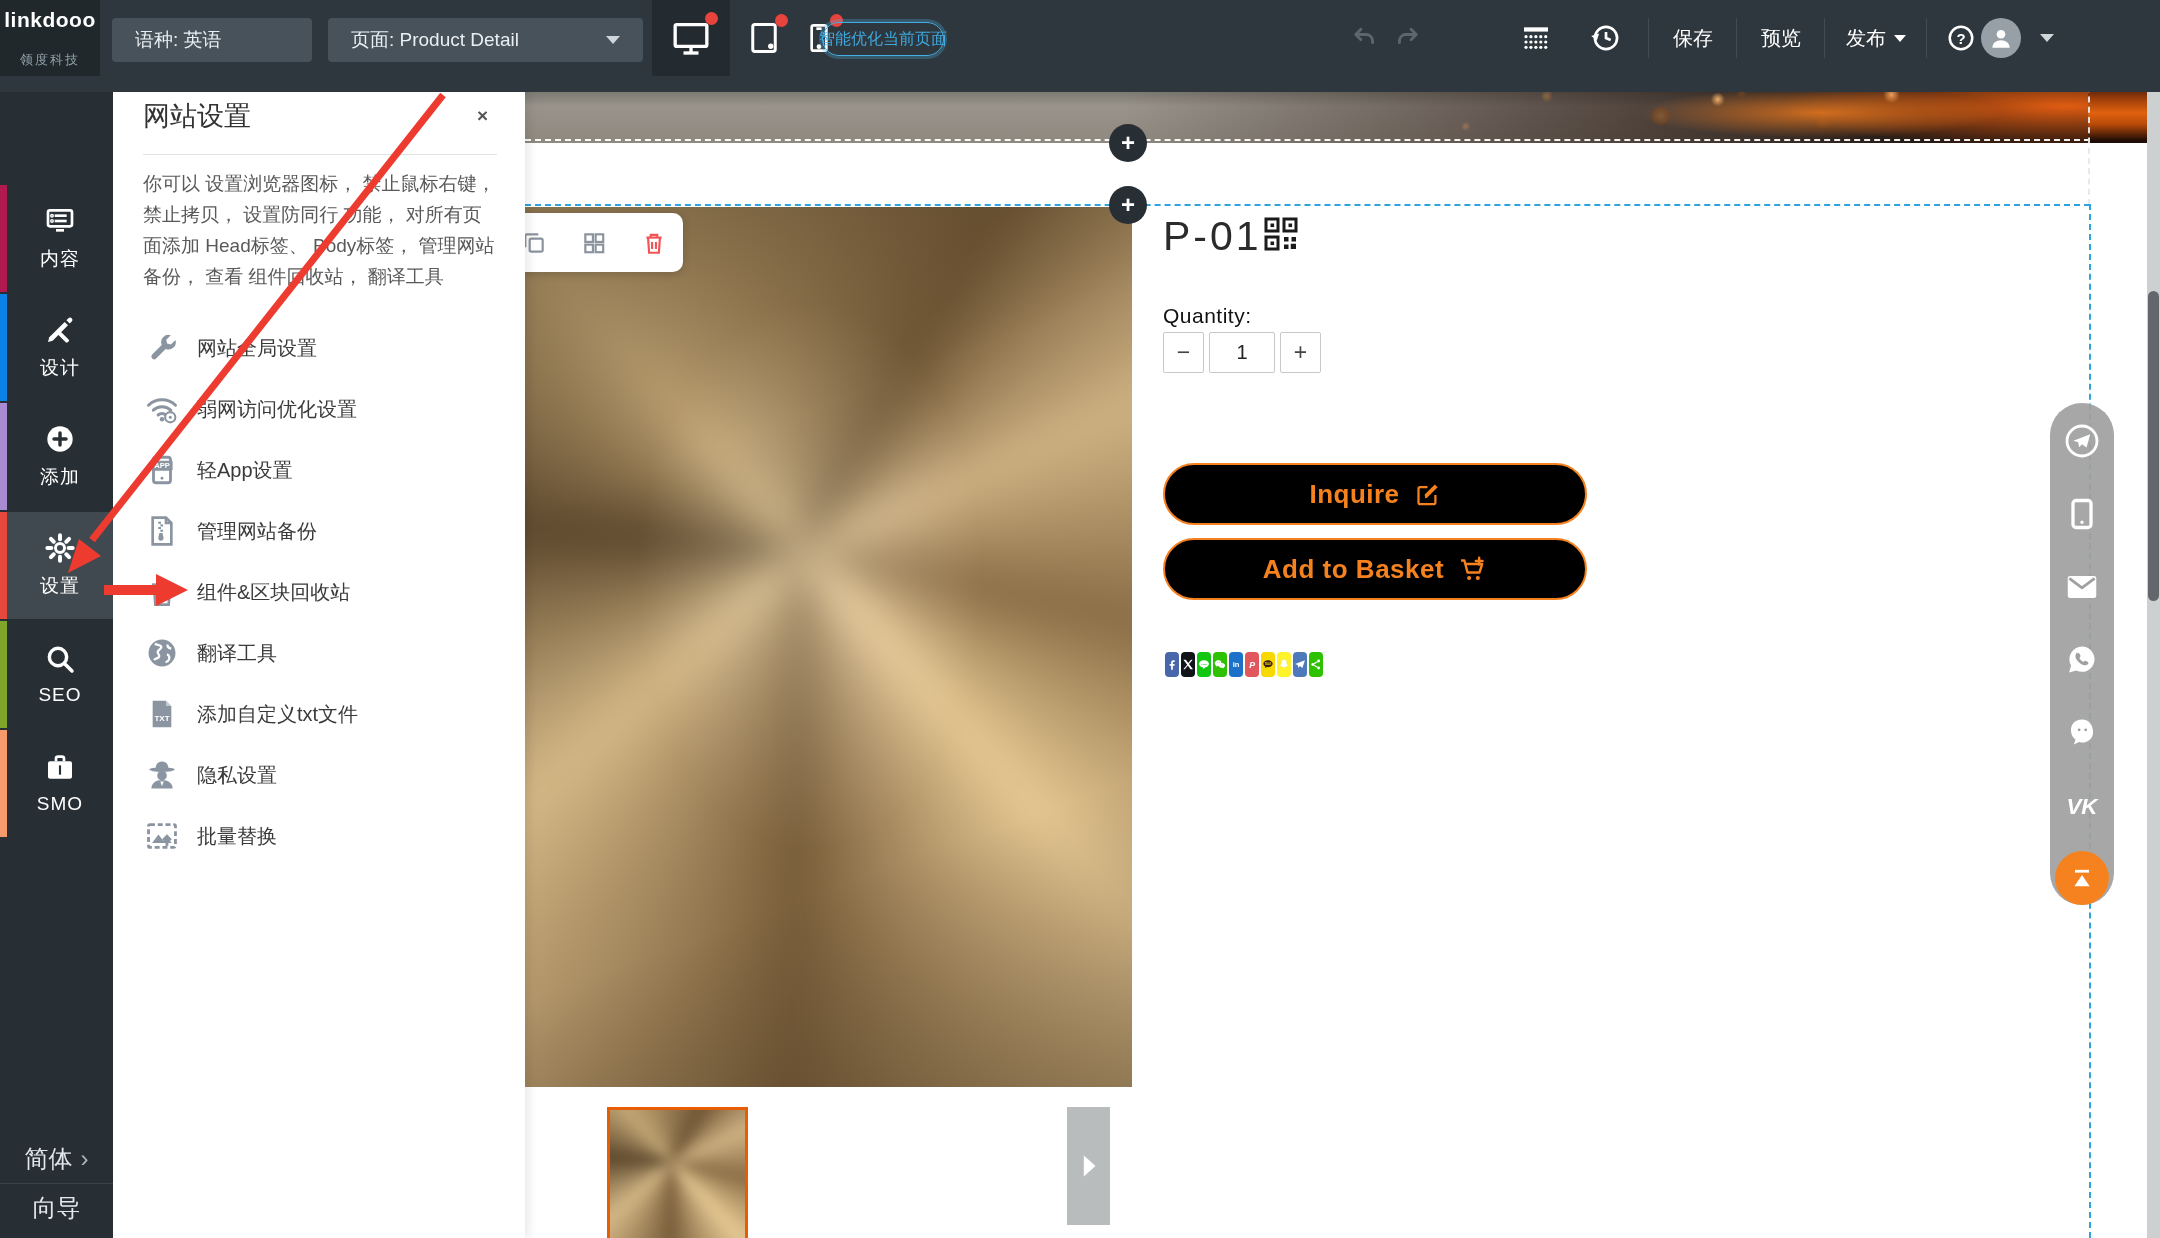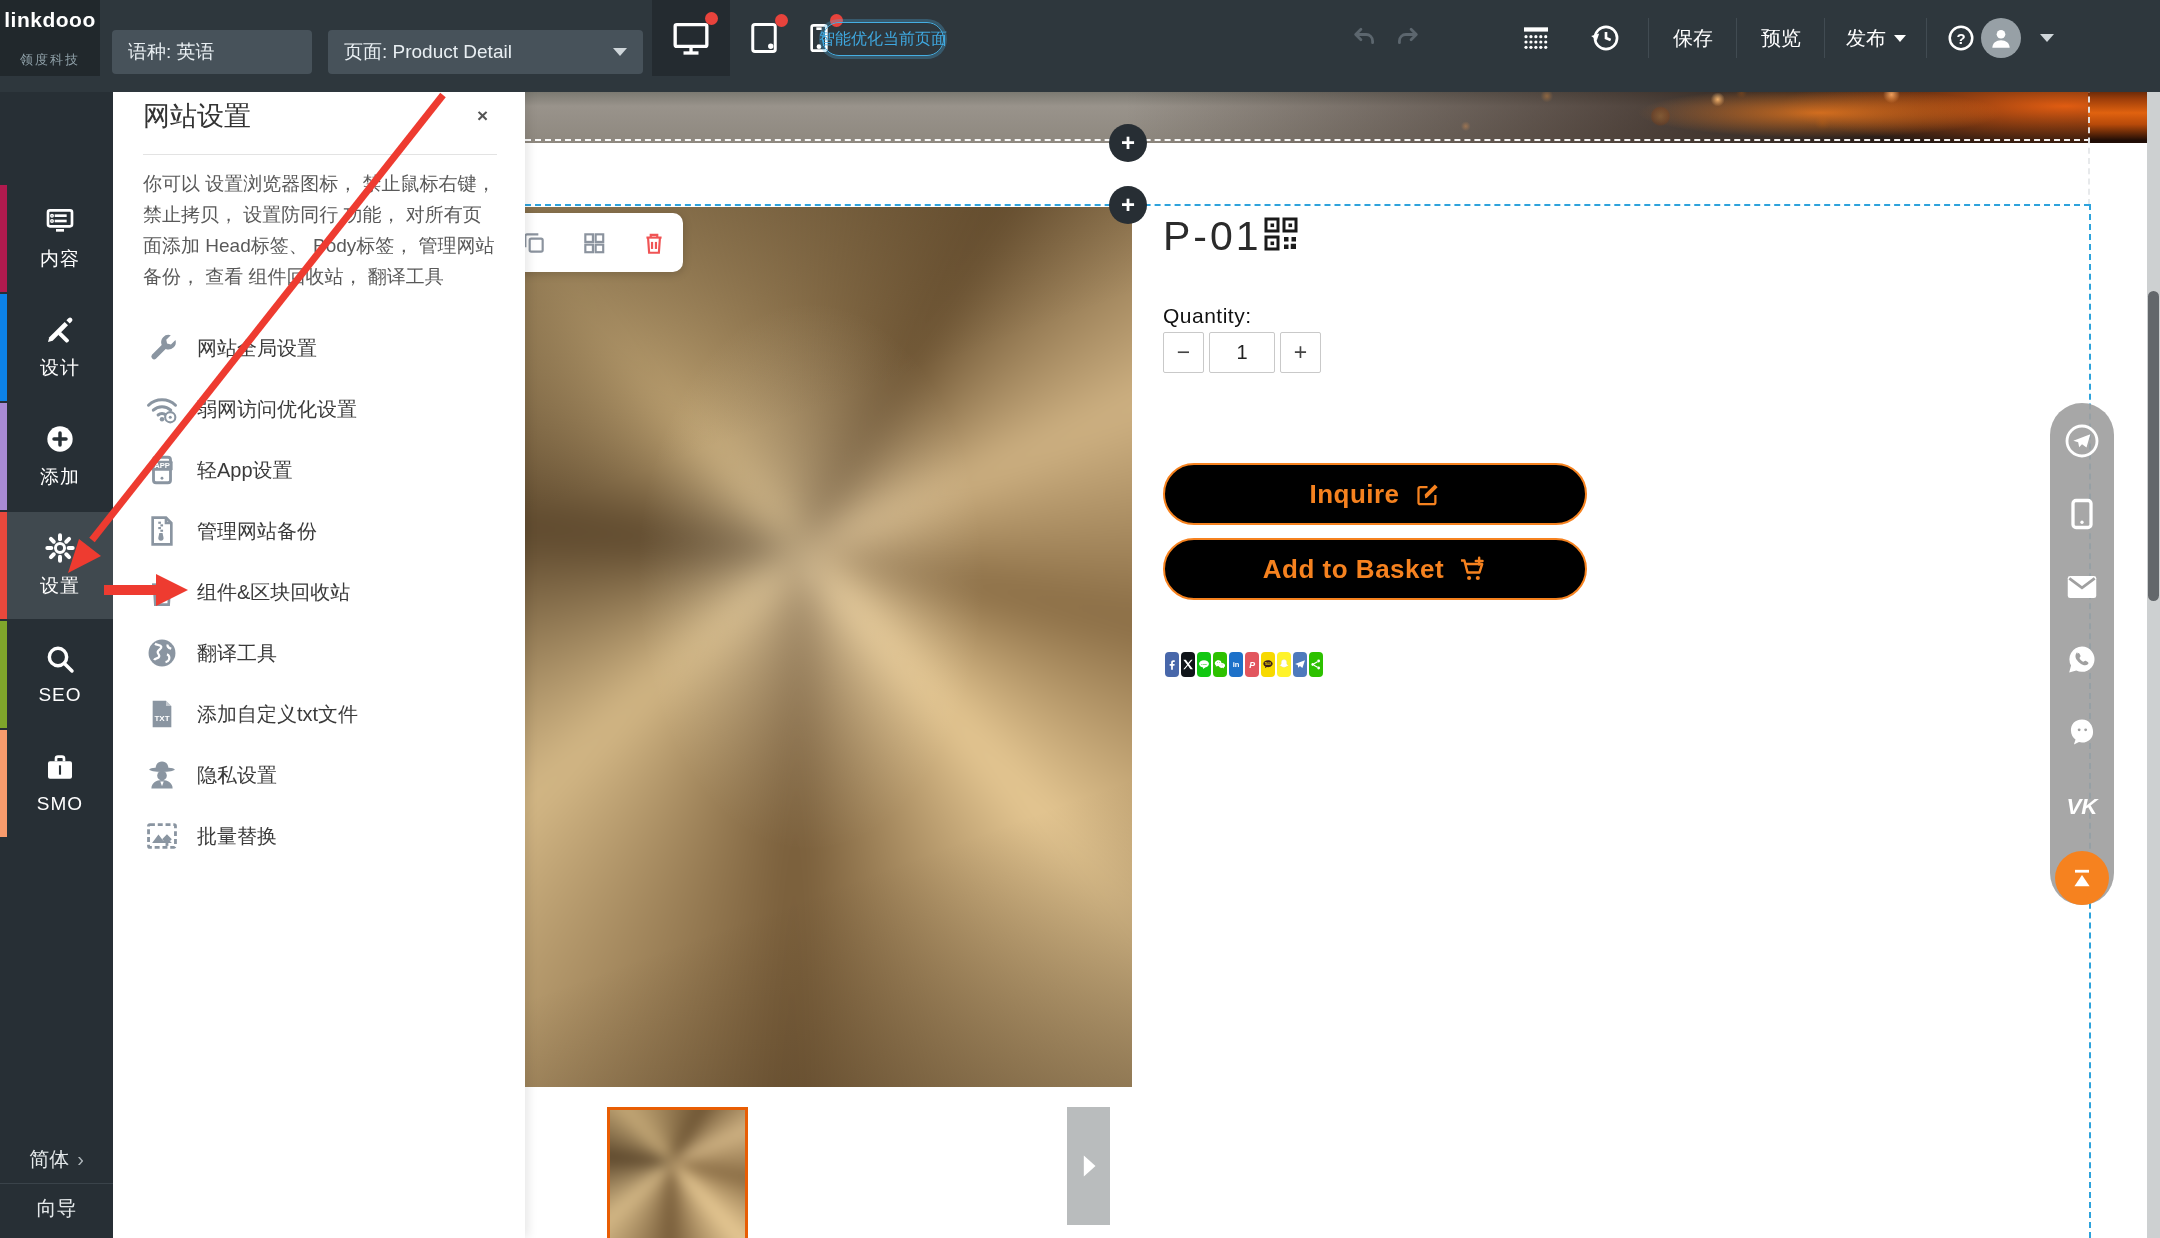--- a/index.html
+++ b/index.html
@@ -5,42 +5,42 @@
   html,body{margin:0;padding:0;background:#888;}
   *{box-sizing:border-box;font-family:"Liberation Sans","DejaVu Sans",sans-serif;}
   #stage{position:relative;width:2160px;height:1238px;background:#fff;overflow:hidden;}
   .abs{position:absolute;}
 
   
   #topbar{left:0;top:0;width:2160px;height:92px;background:#2e373d;z-index:30;}
   #logo{left:0;top:0;width:100px;height:76px;background:#21282c;display:flex;flex-direction:column;align-items:center;justify-content:center;}
   #logo .main{color:#fff;font-weight:bold;font-size:21px;letter-spacing:.5px;}
   #logo .sub{color:#8fa0a8;font-size:13px;margin-top:19px;letter-spacing:2px;}
-  .tb-field{top:30px;height:44px;background:#47525a;border-radius:4px;color:#e9eff3;font-size:19px;display:flex;align-items:center;padding:0 16px;}
+  .tb-field{top:18px;height:44px;background:#47525a;border-radius:4px;color:#e9eff3;font-size:19px;display:flex;align-items:center;padding:0 23px;}
   #lang-field{left:112px;width:200px;}
   #page-field{left:328px;width:315px;justify-content:space-between;cursor:pointer;}
   .caret{width:0;height:0;border-left:7px solid transparent;border-right:7px solid transparent;border-top:8px solid #cfd6da;}
   .dev{top:0;height:76px;display:flex;align-items:center;justify-content:center;}
   #dev-desktop-wrap{left:652px;width:78px;background:#242b30;}
   #dev-tablet-wrap{left:738px;width:52px;}
   #dev-mobile-wrap{left:796px;width:46px;}
   .reddot{position:absolute;width:13px;height:13px;border-radius:50%;background:#e8433c;}
   #optimize-btn{left:822px;top:22px;width:122px;height:34px;border:1px solid #45aee2;box-shadow:0 0 0 3px rgba(80,180,230,.28);border-radius:17px;color:#3fa9e1;font-size:16px;display:flex;align-items:center;justify-content:center;background:transparent;cursor:pointer;white-space:nowrap;padding:0 8px;}
   .tb-ghost{color:#5c666e;}
   .tb-icon{top:0;height:76px;display:flex;align-items:center;justify-content:center;cursor:pointer;}
   .tb-divider{top:18px;width:1px;height:40px;background:#414b52;}
   .tb-txtbtn{top:0;height:76px;color:#fff;font-size:20px;display:flex;align-items:center;justify-content:center;cursor:pointer;gap:8px;}
   #avatar{left:1981px;top:18px;width:40px;height:40px;border-radius:50%;background:#97a0a6;display:flex;align-items:center;justify-content:center;cursor:pointer;}
 
   
   #sidebar{left:0;top:76px;width:113px;height:1162px;background:#272f35;z-index:25;}
   .sb-item{position:absolute;left:0;width:113px;height:107px;display:flex;flex-direction:column;align-items:center;justify-content:center;gap:9px;border-left:7px solid var(--item-color,#444);cursor:pointer;color:#fff;}
   .sb-item .lbl{font-size:19px;letter-spacing:1px;}
   .sb-item.active{background:#40494f;}
-  .sb-bottom{position:absolute;left:0;width:113px;color:#e4e8ea;font-size:20px;display:flex;align-items:center;justify-content:center;gap:8px;cursor:pointer;}
+  .sb-bottom{position:absolute;left:0;width:113px;color:#e4e8ea;font-size:24px;display:flex;align-items:center;justify-content:center;gap:8px;cursor:pointer;}
   #sb-divider{left:0;top:1183px;width:113px;height:1px;background:#3a434a;}
 
   
   #panel{left:113px;top:76px;width:412px;height:1162px;background:#fff;z-index:20;box-shadow:3px 0 10px rgba(0,0,0,.10);}
   #panel-title{left:30px;top:22px;font-size:27px;color:#333;font-weight:500;}
   #panel-close{left:364px;top:30px;font-size:19px;color:#555;font-weight:bold;cursor:pointer;line-height:1;}
   #panel-hr{left:30px;top:78px;width:354px;height:1px;background:#e3e3e3;}
   #panel-desc{left:30px;top:92px;width:356px;font-size:19px;line-height:31px;color:#595959;}
   .p-item{position:absolute;left:30px;width:360px;height:44px;display:flex;align-items:center;gap:17px;cursor:pointer;}
   .p-item .ic{width:37px;height:37px;color:#8a95a1;flex:0 0 37px;display:flex;align-items:center;justify-content:center;}

